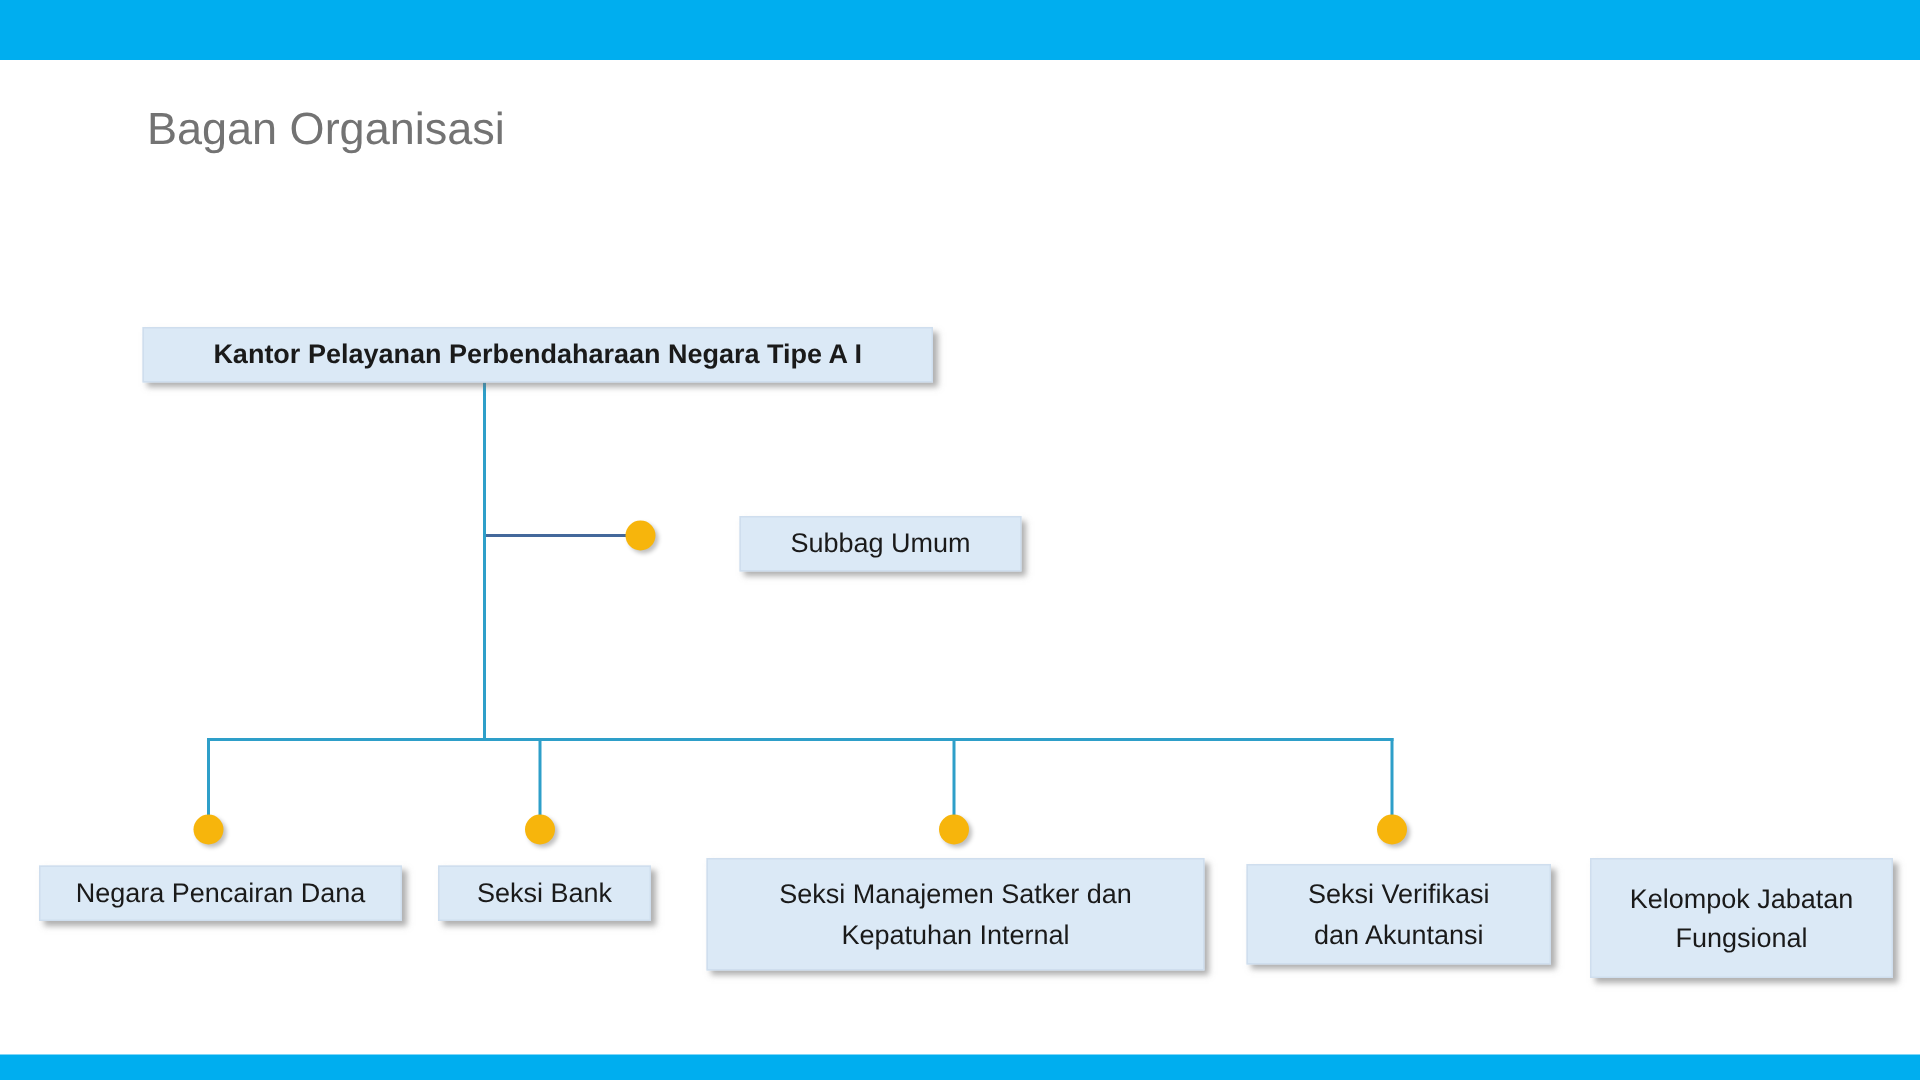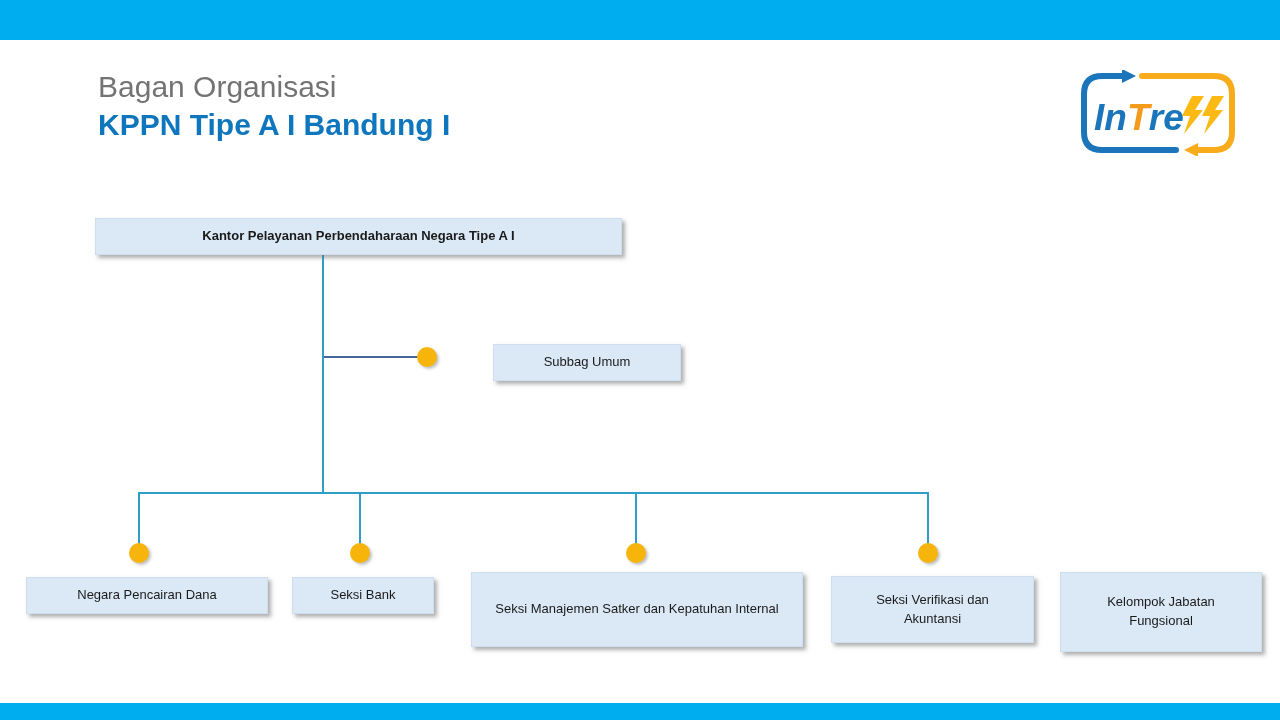--- a/index.html
+++ b/index.html
@@ -35,21 +35,21 @@
 
   
   .node {
     position: absolute;
     background: #dbe9f6;
     border: 1px solid #cfdeee;
     box-shadow: 3px 3px 4px rgba(110,110,110,0.55);
     color: #1a1a1a;
     display: flex; align-items: center; justify-content: center;
     text-align: center;
-    font-size: 13px;
+    font-size: 18px;
     line-height: 1.45;
   }
   .node.root { font-weight: 700; white-space: nowrap; }
 
   .vline, .hline { position: absolute; }
   .vline { width: 1.5px; background: #2E9FC9; }
   .hline { height: 1.5px; background: #2E9FC9; }
   .hline.dark { background: #44689B; height: 2px; }
 
   .dot {
@@ -62,40 +62,22 @@
 </style>
 </head>
 <body>
 
 <div class="slide">
 
   <div class="topbar"></div>
 
   <div class="title-block">
     <div class="title-line1">Bagan Organisasi</div>
-    <div class="title-line2">KPPN Tipe A I Bandung I</div>
   </div>
 
-  <div class="logo">
-    <svg width="164" height="86" viewBox="0 0 164 86">
-
-      <path d="M 100 80 H 26 Q 8 80 8 62 V 24 Q 8 6 26 6 H 46" fill="none" stroke="#1B75BB" stroke-width="6" stroke-linecap="round"></path>
-      <polygon points="46,-1 60,6 46,13" fill="#1B75BB"></polygon>
-
-      <path d="M 66 6 H 138 Q 156 6 156 24 V 62 Q 156 80 138 80 H 122" fill="none" stroke="#F8AC1B" stroke-width="6" stroke-linecap="round"></path>
-      <polygon points="122,73 108,80 122,87" fill="#F8AC1B"></polygon>
-
-      <text x="18" y="60" font-family="Liberation Sans, sans-serif" font-size="37" font-weight="bold" font-style="italic">
-        <tspan fill="#1B75BB">In</tspan><tspan fill="#F49B1B">T</tspan><tspan fill="#1B75BB">re</tspan>
-      </text>
-
-      <polygon points="116,26 128,26 119,40 127,40 108,64 114,46 106,46" fill="#FDB913"></polygon>
-      <polygon points="136,26 148,26 139,40 147,40 128,64 134,46 126,46" fill="#FDB913"></polygon>
-    </svg>
-  </div>
 
   <div>
 
     <div class="vline" style="left:322px; top:255px; height:238px;"></div>
     <div class="hline dark" style="left:324px; top:356px; width:96px;"></div>
     <div class="hline" style="left:139px; top:492px; width:790px;"></div>
     <div class="vline" style="left:138px; top:492px; height:54px;"></div>
     <div class="vline" style="left:359px; top:492px; height:54px;"></div>
     <div class="vline" style="left:635px; top:492px; height:54px;"></div>
     <div class="vline" style="left:927px; top:492px; height:54px;"></div>

